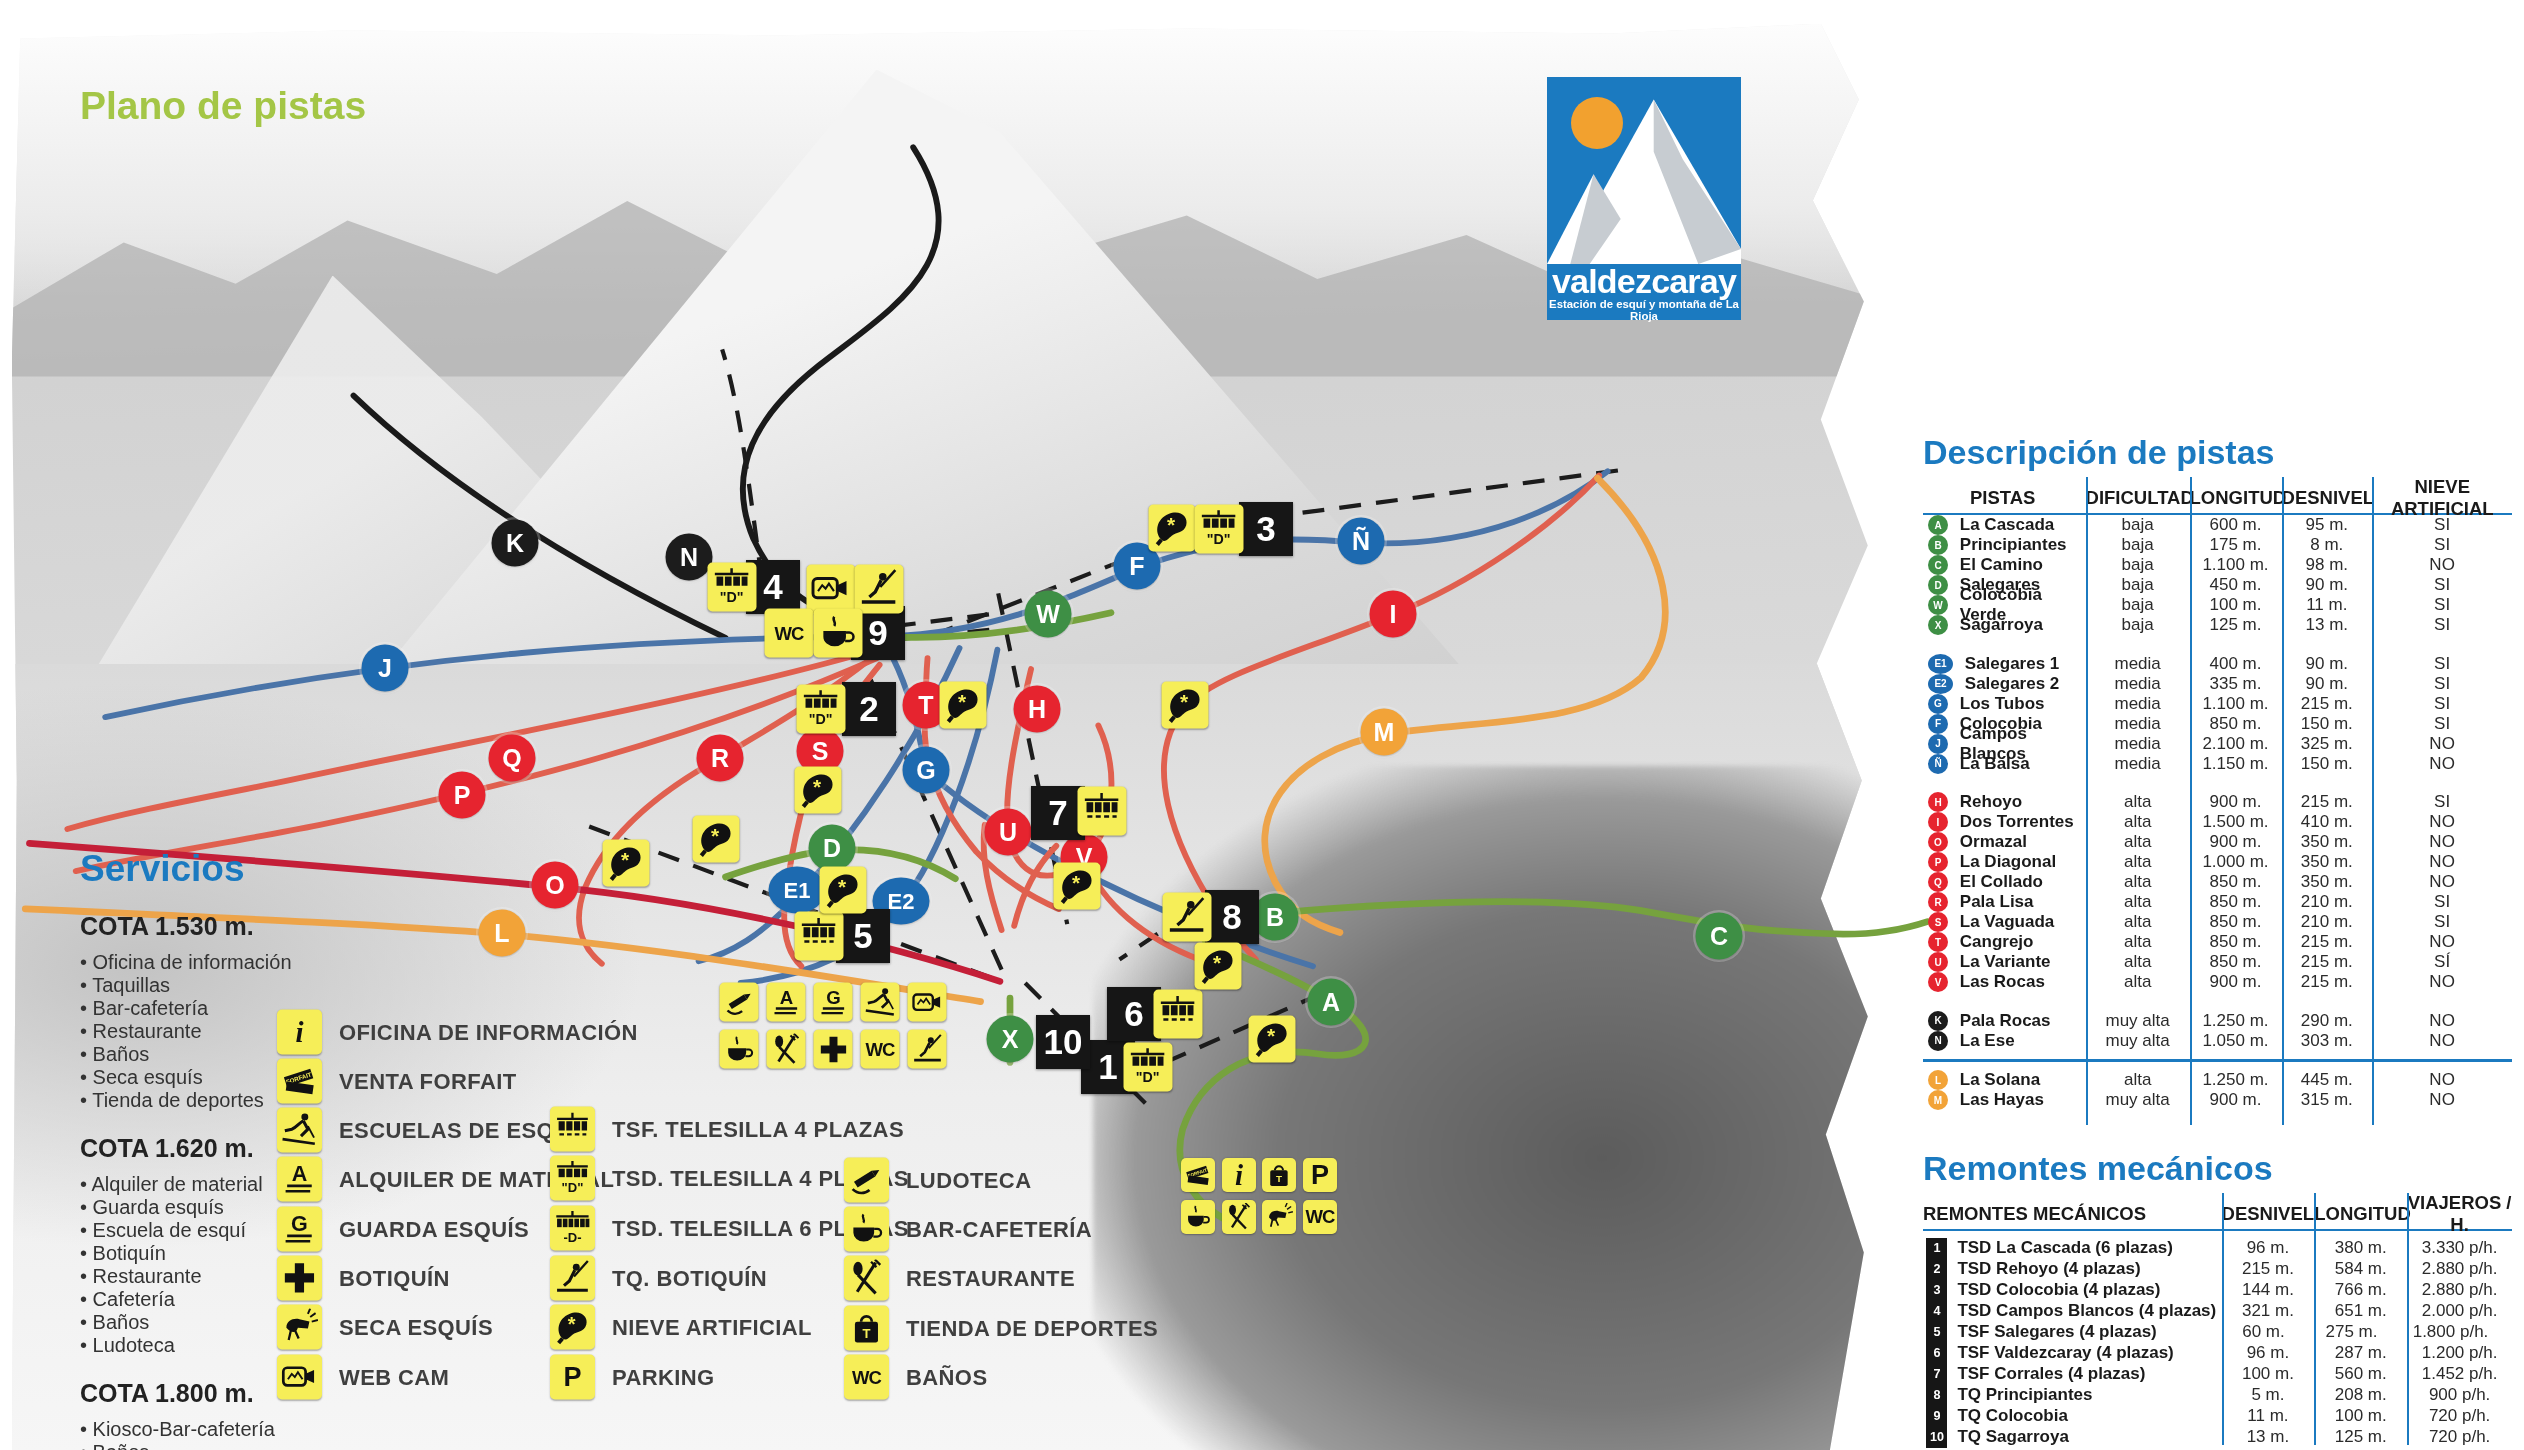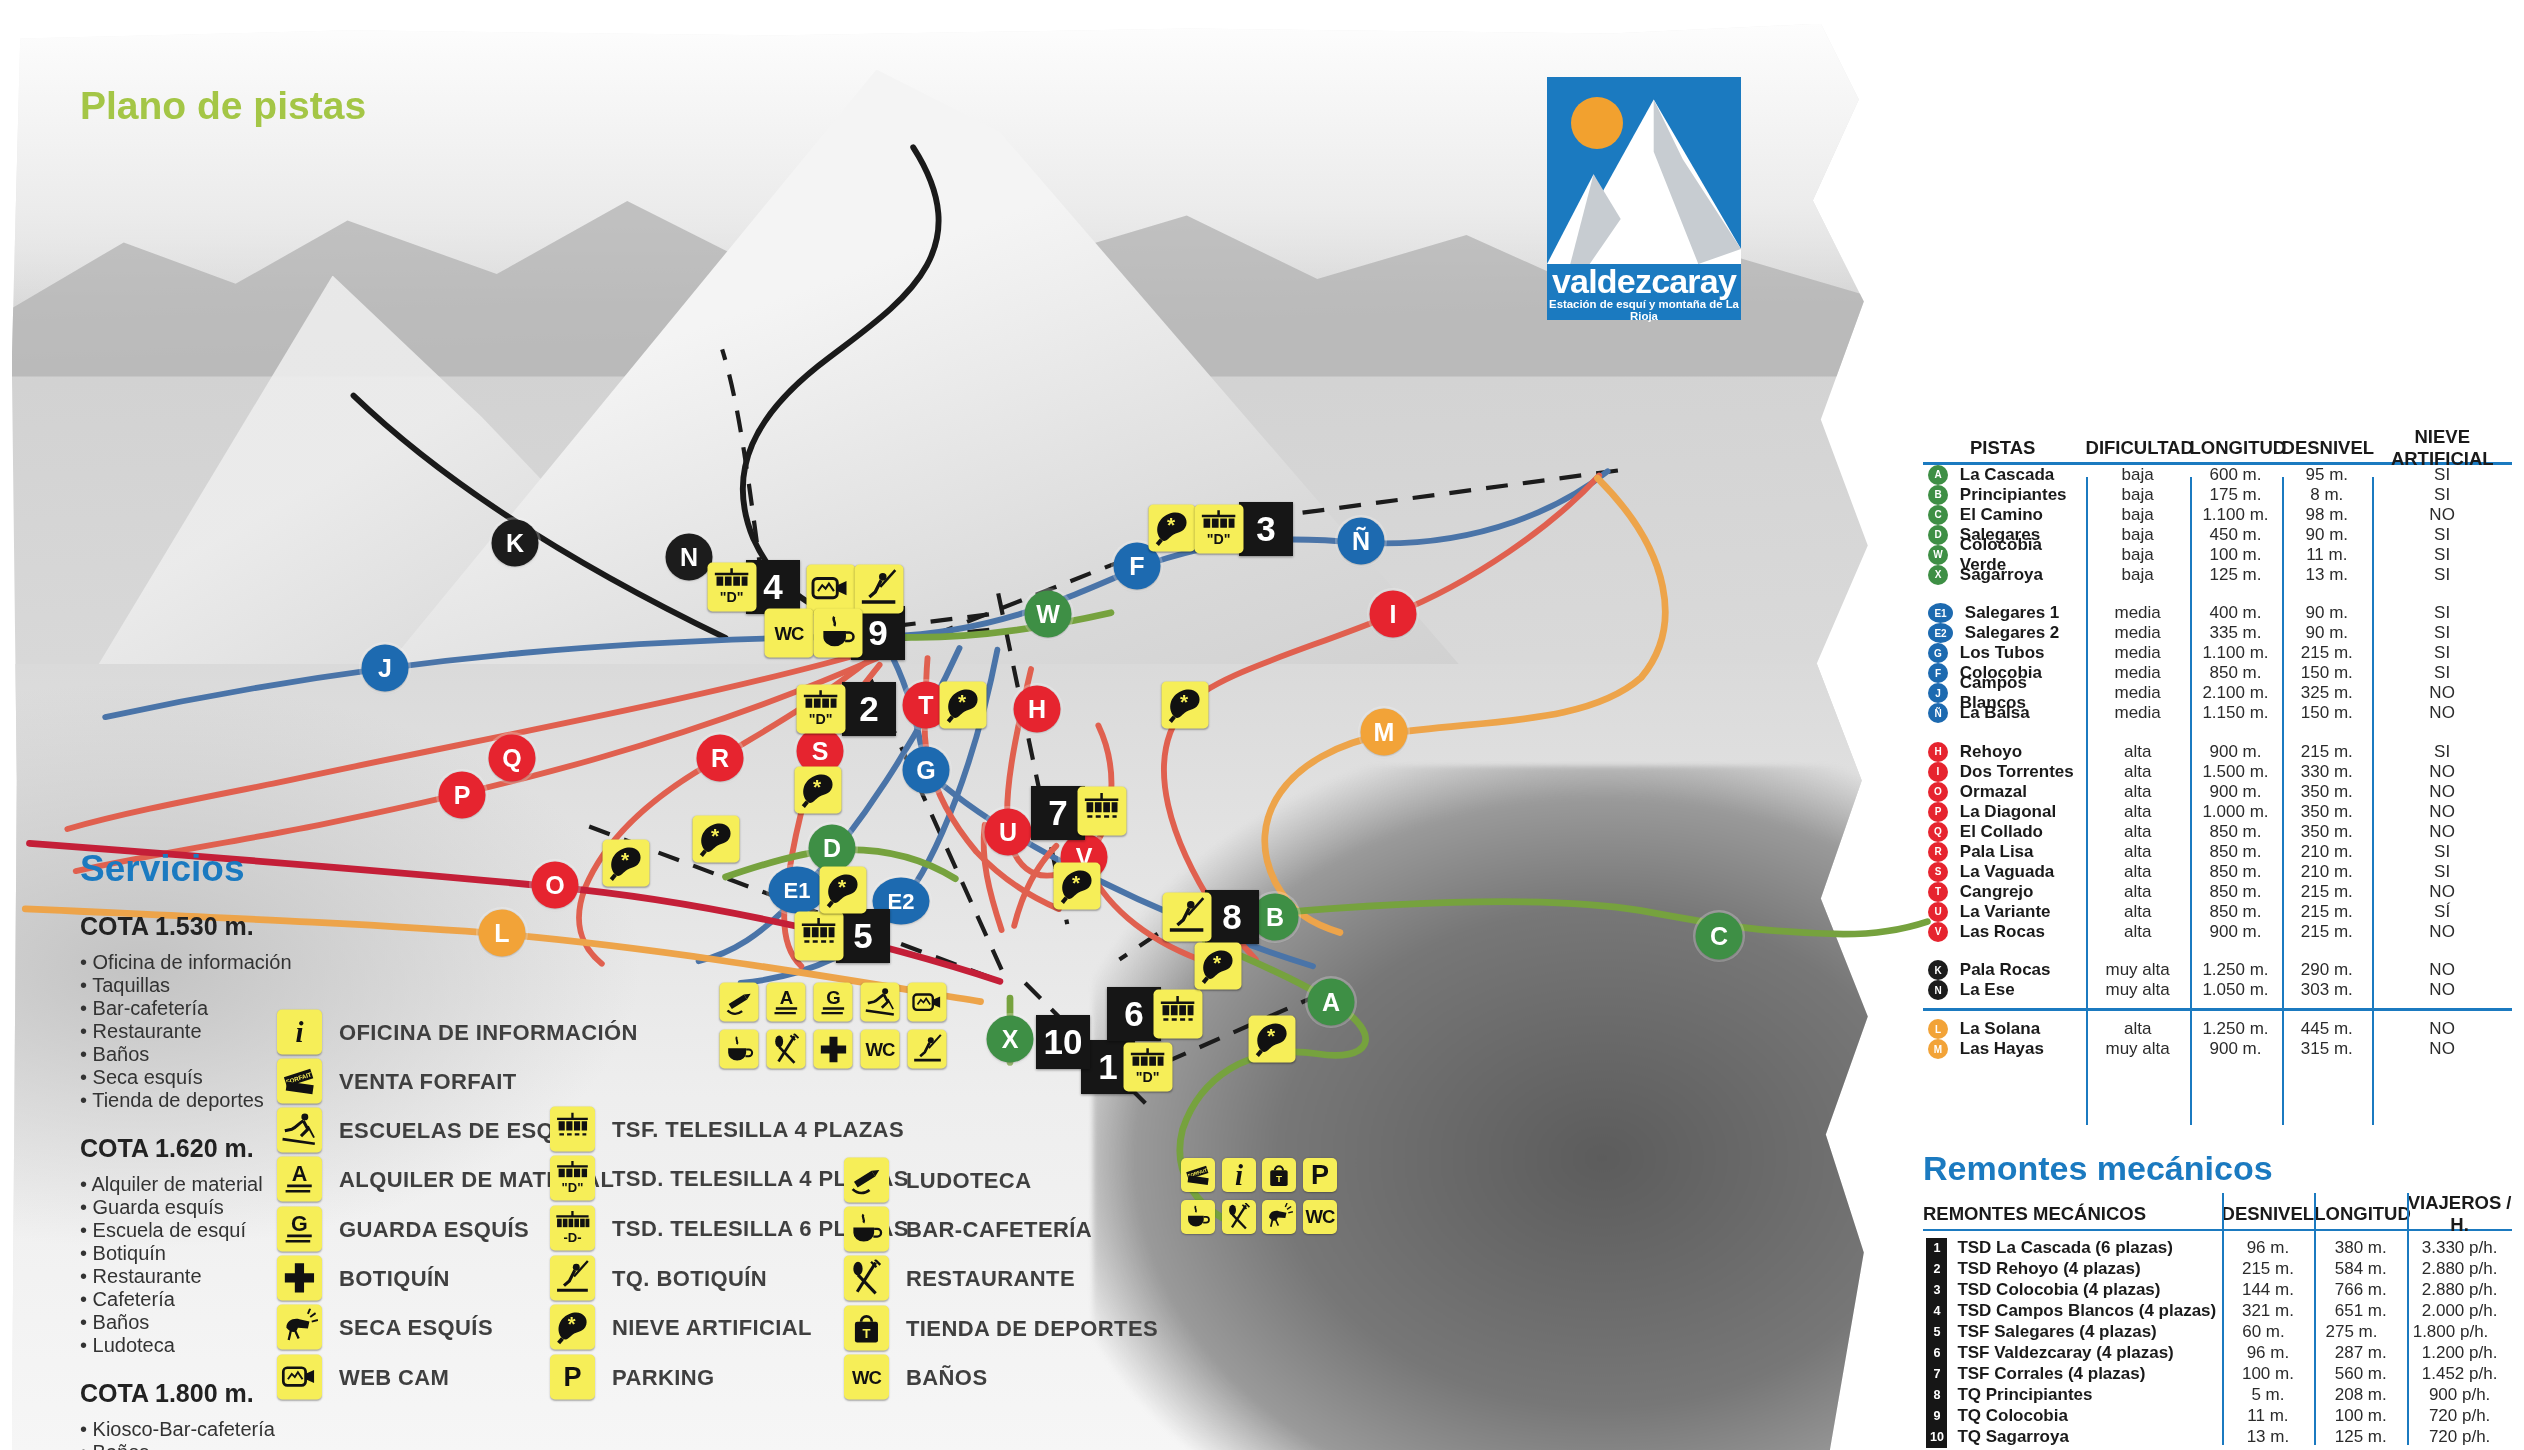--- a/index.html
+++ b/index.html
@@ -729,20 +729,21 @@
       </div>
       <div class="leg-row" style="left: 844px; top: 1377px;">
         <div class="badge" style="position: relative; transform: none; width: 45px; height: 45px; flex: 0 0 auto;">
           <span class="tico">WC</span>
         </div>
         <div class="leg-label">BAÑOS</div>
       </div>
     </div>
 
   <div class="tbl" id="pistas-tbl">
+    <div class="sec-title">Descripción de pistas</div>
     <div id="pistas-head" class="thead">
         <div style="width: 116px; padding-left: 47px;">PISTAS</div>
         <div class="cell" style="width: 104px;">DIFICULTAD</div>
         <div class="cell" style="width: 92px;">LONGITUD</div>
         <div class="cell" style="width: 91px;">DESNIVEL</div>
         <div class="cell" style="width: 140px;">NIEVE ARTIFICIAL</div>
       </div>
     <div class="hline"></div>
     <div id="pistas-body">
         <div class="trow">
@@ -877,21 +878,21 @@
           <div class="cell" style="width: 91px;">215 m.</div>
           <div class="cell" style="width: 140px;">SI</div>
         </div>
         <div class="trow">
           <div class="nm" style="width: 163px;">
             <span class="pbadge c-red">I</span>
             <span>Dos Torrentes</span>
           </div>
           <div class="cell" style="width: 104px;">alta</div>
           <div class="cell" style="width: 92px;">1.500 m.</div>
-          <div class="cell" style="width: 91px;">330 m.</div>
+          <div class="cell" style="width: 91px;">410 m.</div>
           <div class="cell" style="width: 140px;">NO</div>
         </div>
         <div class="trow">
           <div class="nm" style="width: 163px;">
             <span class="pbadge c-red">O</span>
             <span>Ormazal</span>
           </div>
           <div class="cell" style="width: 104px;">alta</div>
           <div class="cell" style="width: 92px;">900 m.</div>
           <div class="cell" style="width: 91px;">350 m.</div>

